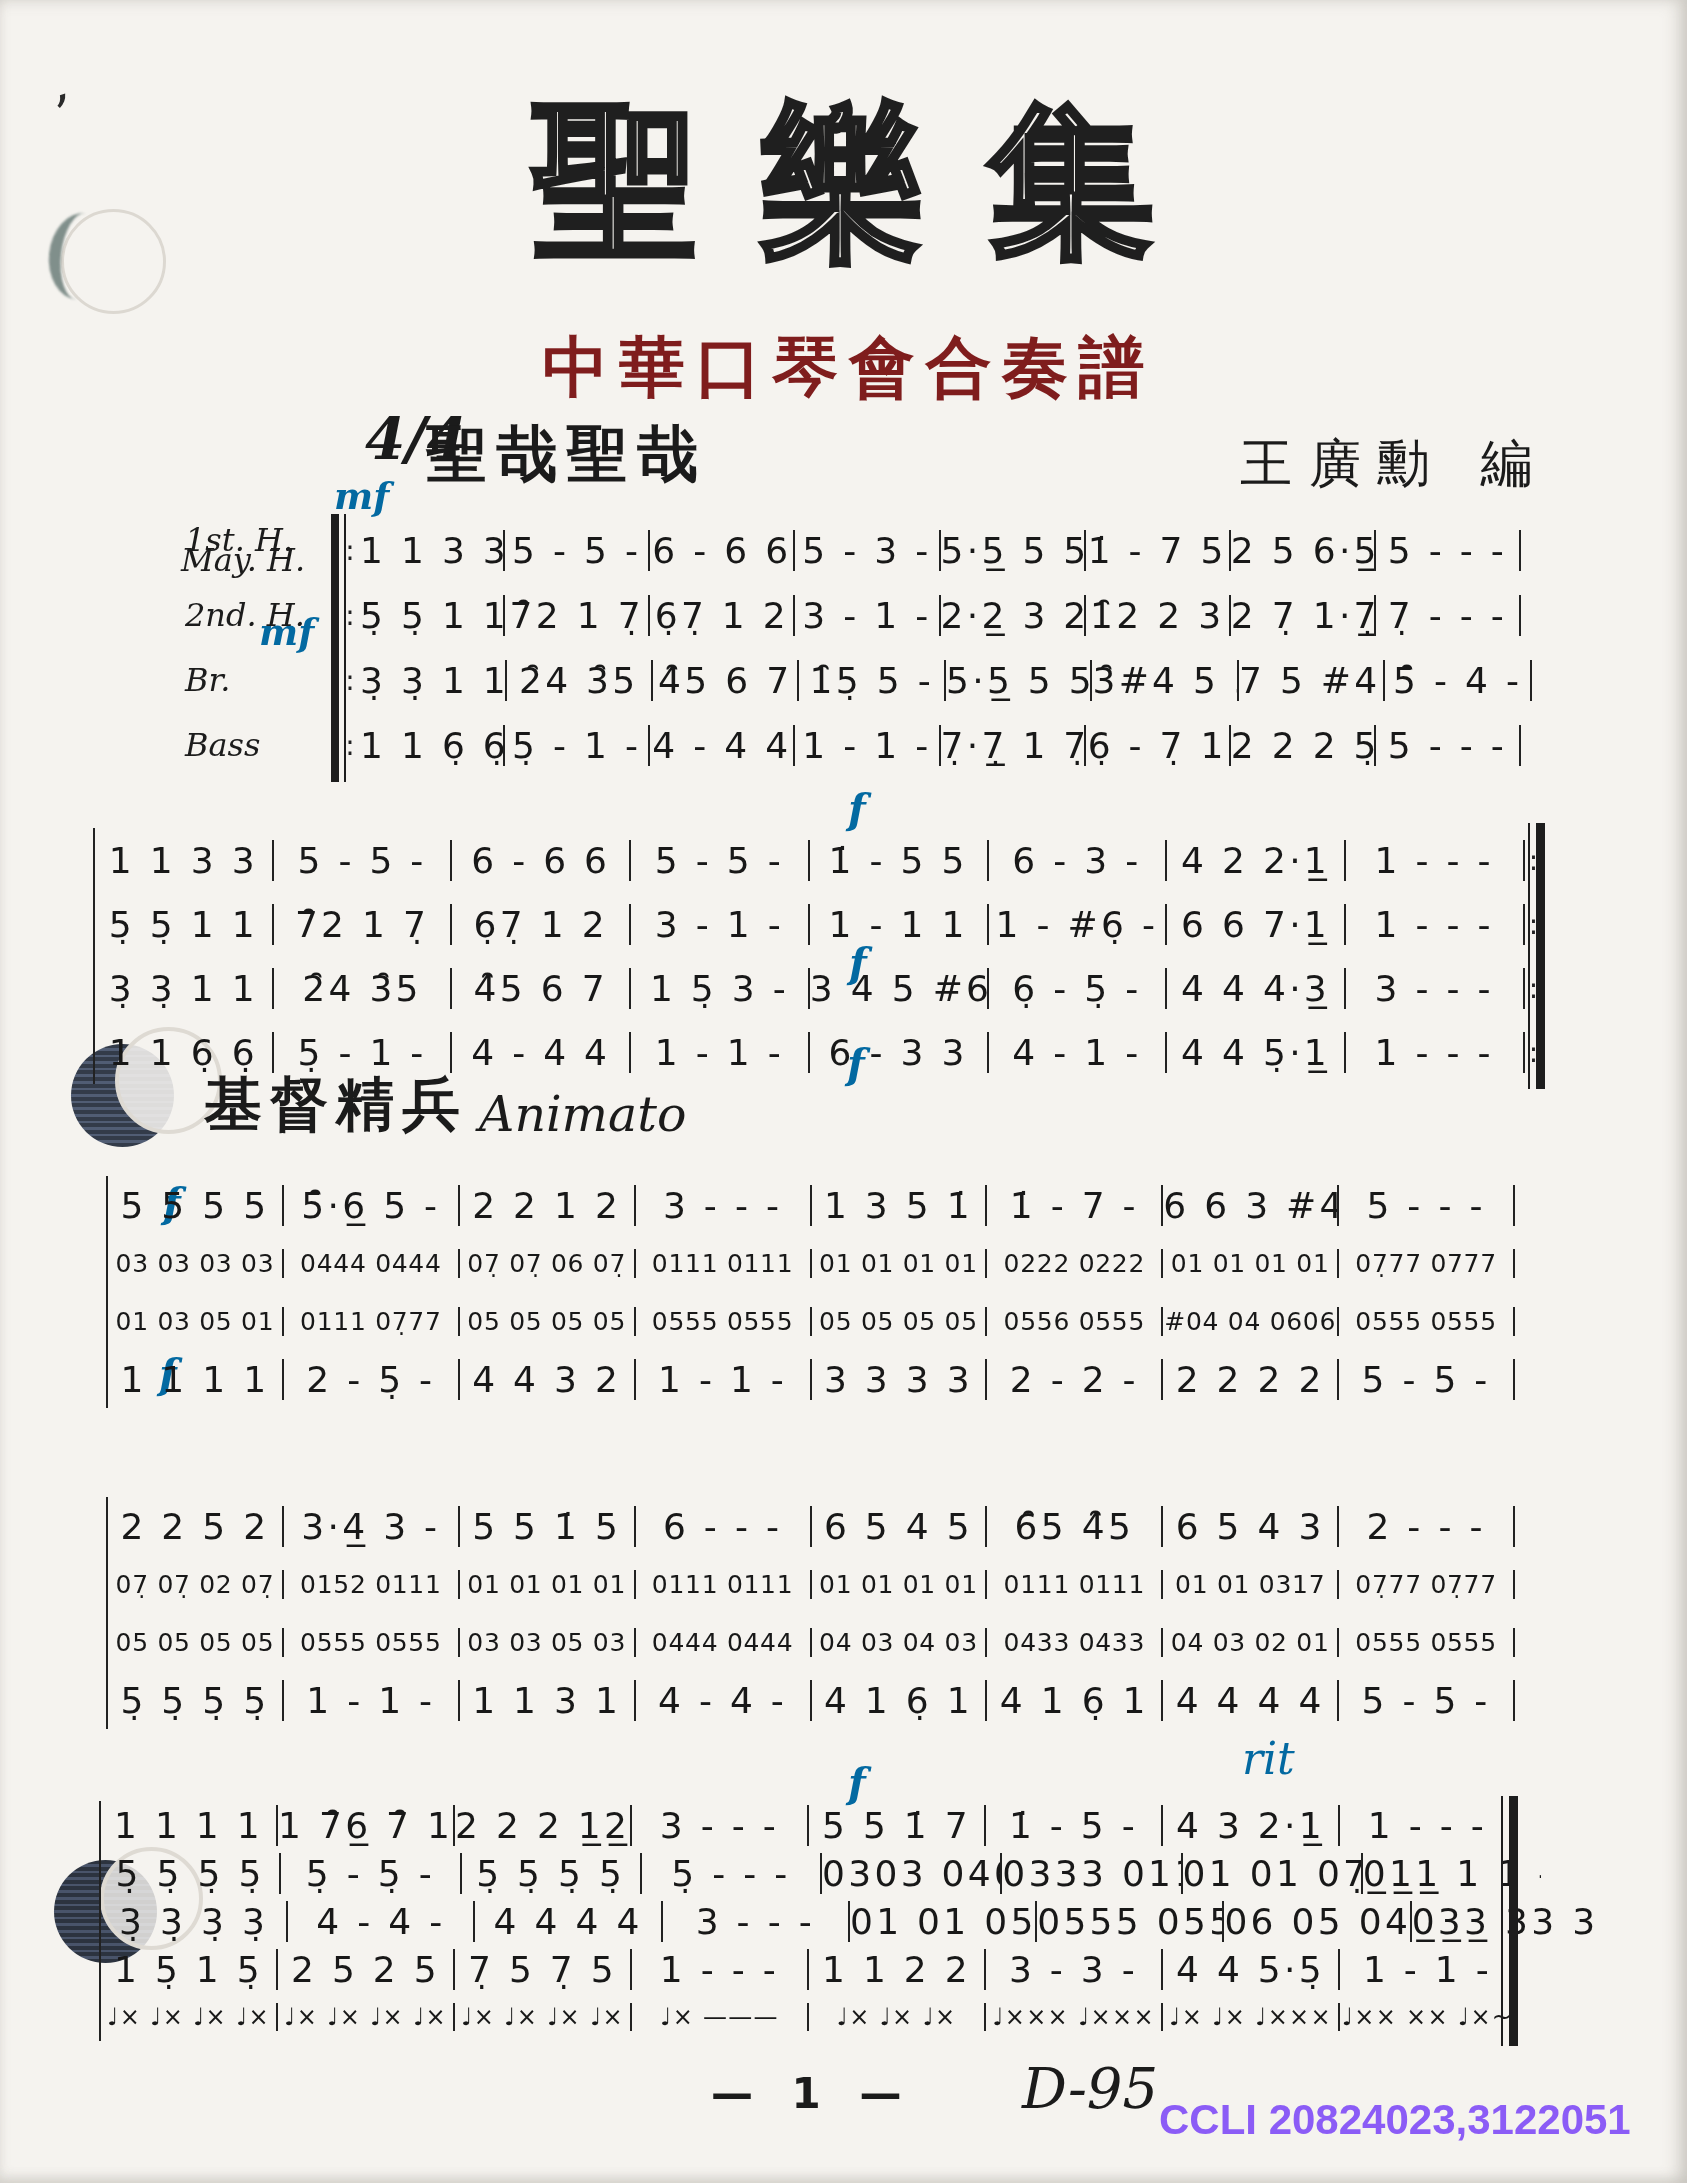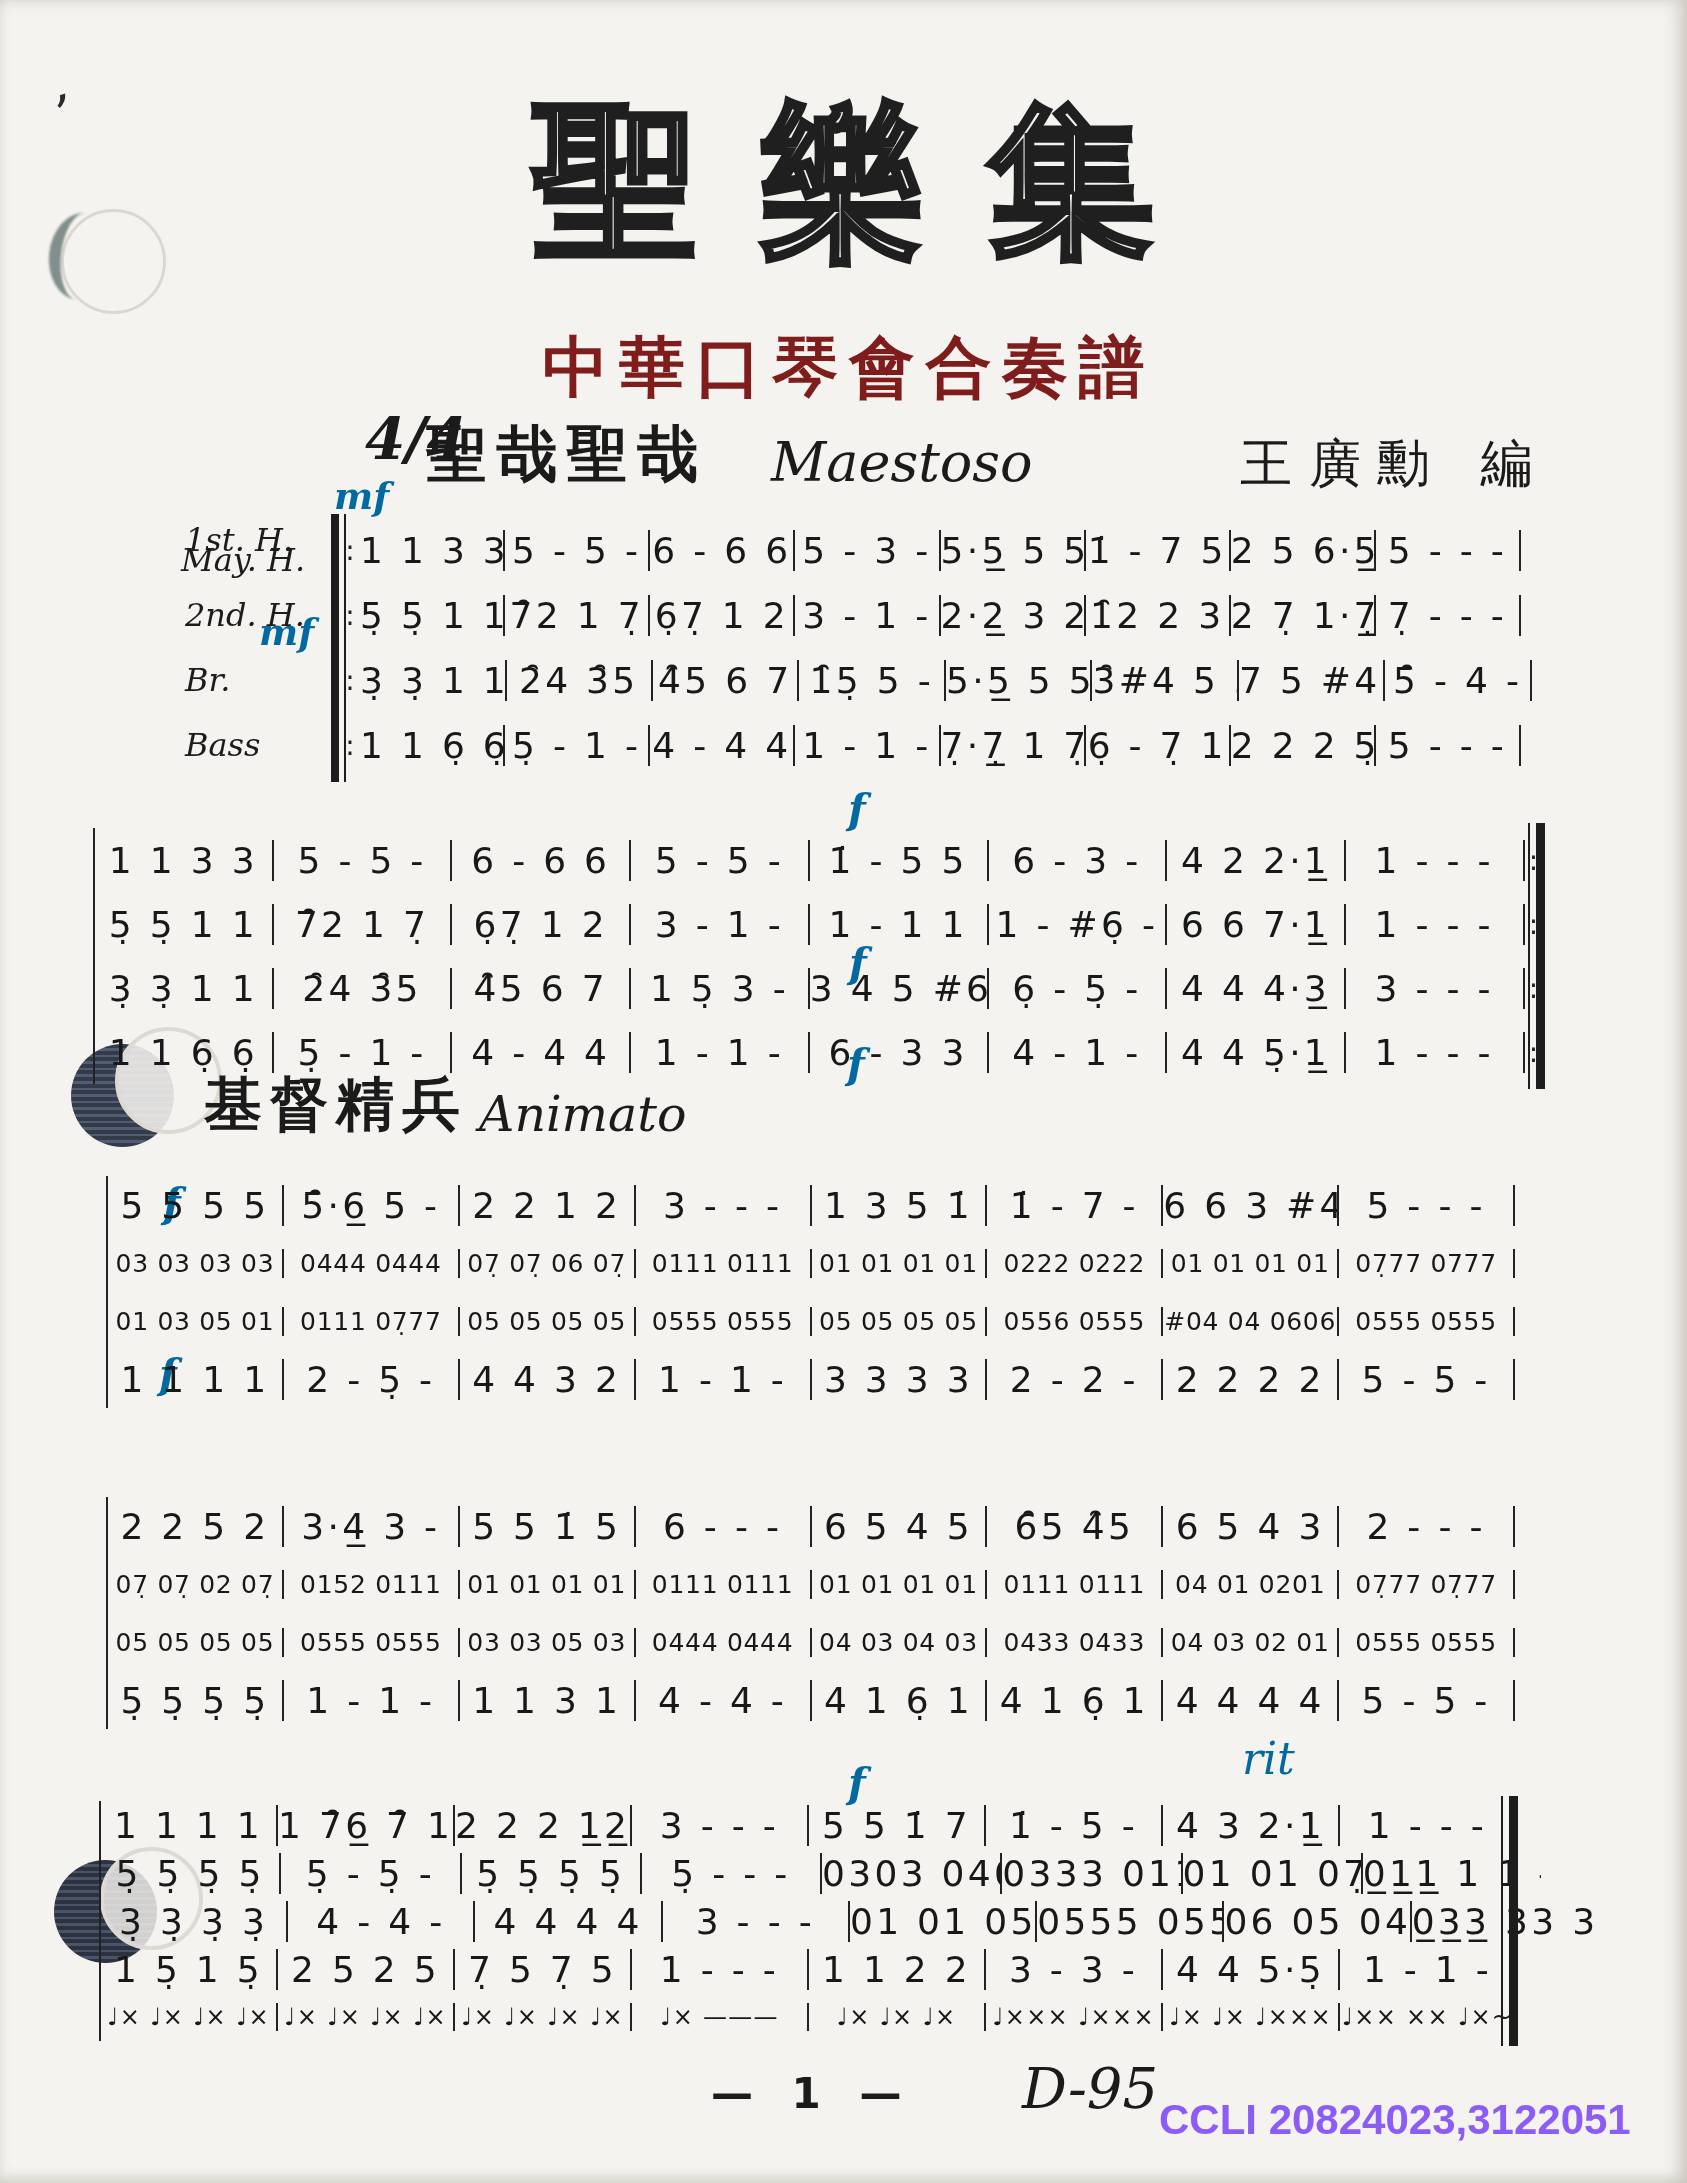--- a/index.html
+++ b/index.html
@@ -84,21 +84,20 @@
   <span class="dyn artifact">’</span>
   <div class="hole hole1"></div>
   <div class="hole hole2"></div>
   <div class="hole hole3"></div>
 
   <div class="title">聖樂集</div>
   <div class="subtitle">中華口琴會合奏譜</div>
 
   <div class="ts hw">4/4</div>
   <div class="song1-title">聖哉聖哉</div>
-  <div class="tempo1 hw">Maestoso</div>
   <div class="composer">王廣勳 編</div>
 
   <span class="dyn mf-head">mf</span>
   <span class="dyn mf-br">mf</span>
   <span class="dyn f-s2-top">f</span>
   <span class="dyn f-s2-mid">f</span>
   <span class="dyn f-s2-bot">f</span>
 
   <div class="song2-title">基督精兵</div>
   <div class="tempo2 hw">Animato</div>
@@ -294,21 +293,21 @@
         </div>
       </div>
       <div class="nrow acc">
         <div class="music">
           <div class="cell u">07̣ 07̣ 02 07̣</div>
           <div class="cell u">0152 0111</div>
           <div class="cell u">01 01 01 01</div>
           <div class="cell u">0111 0111</div>
           <div class="cell u">01 01 01 01</div>
           <div class="cell u">0111 0111</div>
-          <div class="cell u">04 01 0201</div>
+          <div class="cell u">01 01 0317</div>
           <div class="cell u">07̣77 07̣77</div>
         </div>
       </div>
       <div class="nrow acc">
         <div class="music">
           <div class="cell u">05 05 05 05</div>
           <div class="cell u">0555 0555</div>
           <div class="cell u">03 03 05 03</div>
           <div class="cell u">0444 0444</div>
           <div class="cell u">04 03 04 03</div>

